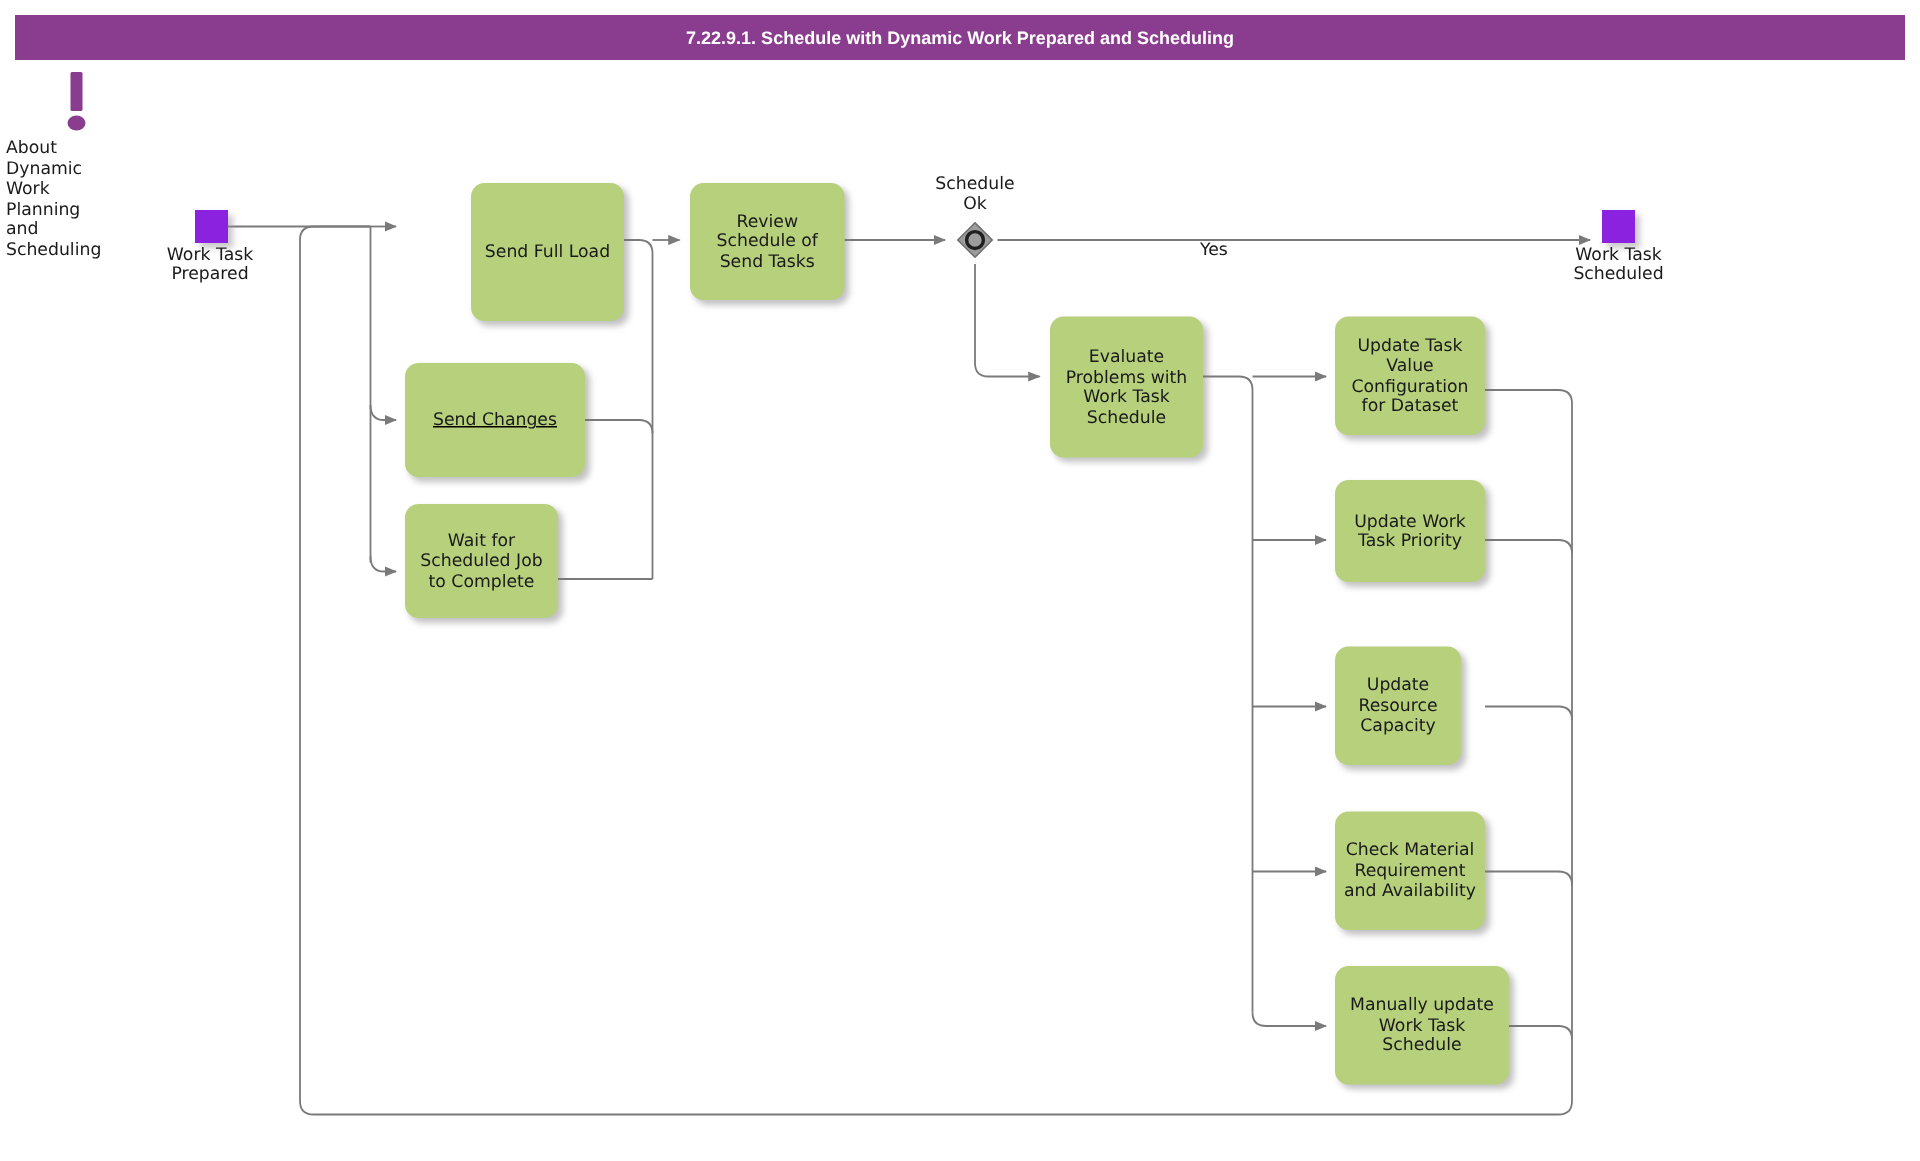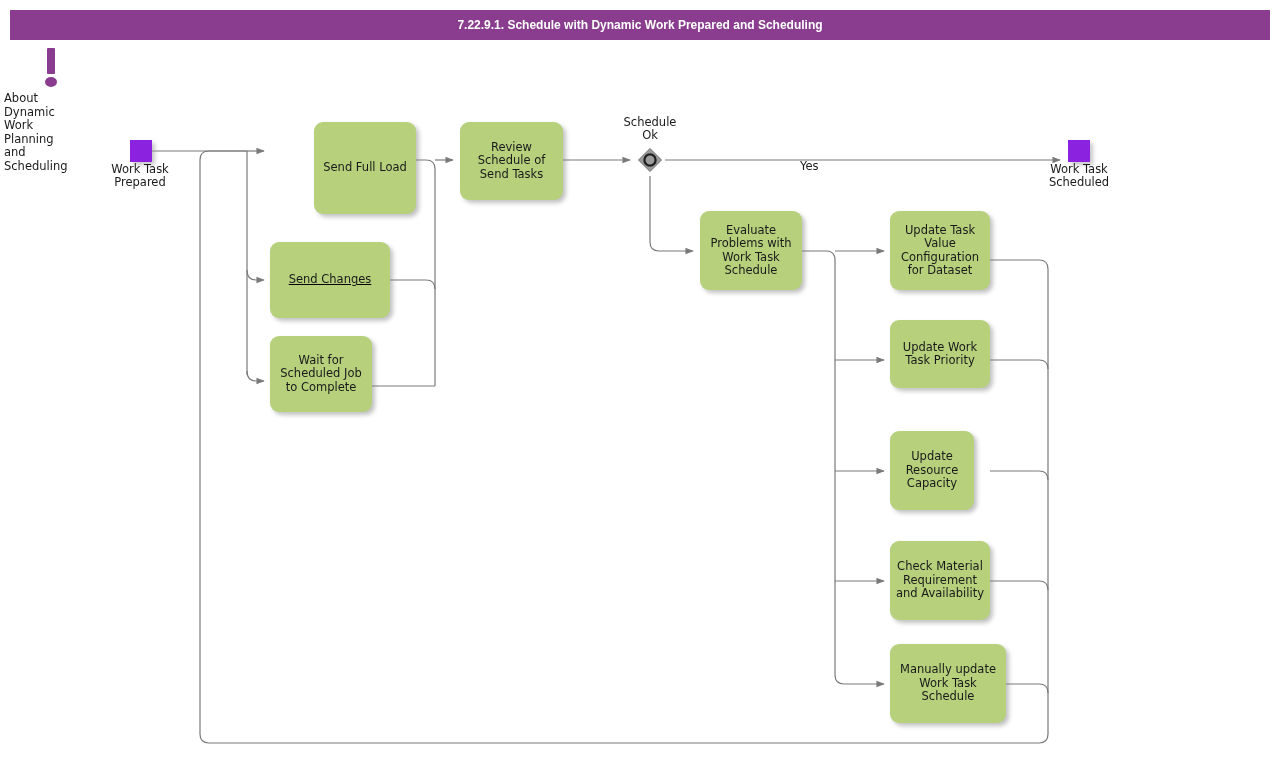--- a/index.html
+++ b/index.html
@@ -233,21 +233,21 @@
 Scheduled Job
 to Complete</span>
   </div>
 
   <div class="task" style="left:460px; top:122px; width:103px; height:78px;">
     <span class="label">Review
 Schedule of
 Send Tasks</span>
   </div>
 
-  <div class="task" style="left:700px; top:211px; width:102px; height:79px;">
+  <div class="task" style="left:700px; top:211px; width:102px; height:94px;">
     <span class="label">Evaluate
 Problems with
 Work Task
 Schedule</span>
   </div>
 
   <div class="task" style="left:890px; top:211px; width:100px; height:79px;">
     <span class="label">Update Task
 Value
 Configuration

